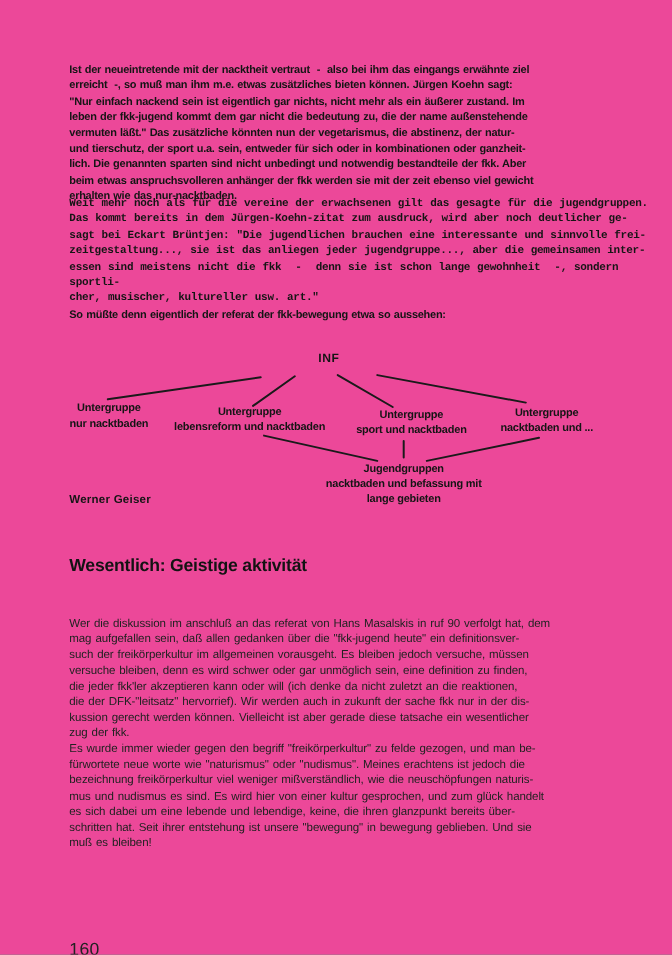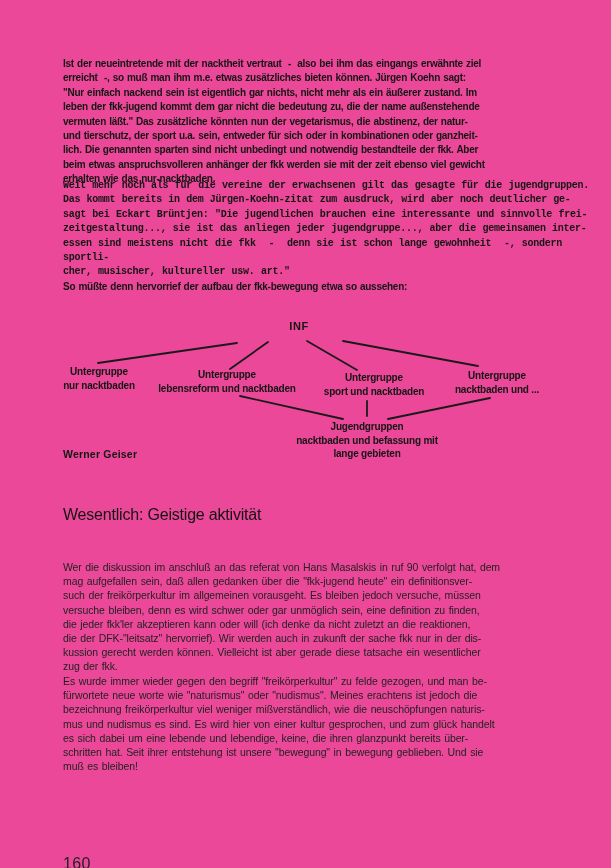--- a/index.html
+++ b/index.html
@@ -45,21 +45,21 @@
   .d-inf{left:236px;top:17px;font-size:11px;letter-spacing:0.6px;}
   .d-sub{left:237px;top:17px;}
   .d-g1{left:36px;top:62px;}
   .d-g2{left:164px;top:65px;}
   .d-g3{left:311px;top:68px;}
   .d-g4{left:434px;top:66px;}
   .d-youth{left:304px;top:117px;white-space:pre-line;}
   .d-sig{position:absolute;left:0;top:145px;font-size:10.5px;letter-spacing:0.2px;}
   .heading{
     position:absolute;left:63px;top:506px;
-    font-weight:normal;font-size:16px;letter-spacing:-0.2px;
+    font-weight:bold;font-size:16px;letter-spacing:-0.2px;
     color:#131313;white-space:nowrap;
   }
   .sp1{top:560px;}
   .sp2{top:674px;}
   .sp3{top:779px;}
   .pagenum{
     position:absolute;left:63px;top:855px;
     font-size:16px;color:#222;letter-spacing:0.3px;
   }
 </style>
@@ -76,21 +76,21 @@
 und tierschutz, der sport u.a. sein, entweder für sich oder in kombinationen oder ganzheit-
 lich. Die genannten sparten sind nicht unbedingt und notwendig bestandteile der fkk. Aber
 beim etwas anspruchsvolleren anhänger der fkk werden sie mit der zeit ebenso viel gewicht
 erhalten wie das nur-nacktbaden.</div>
   <div class="para bold-block p2">Weit mehr noch als für die vereine der erwachsenen gilt das gesagte für die jugendgruppen.
 Das kommt bereits in dem Jürgen-Koehn-zitat zum ausdruck, wird aber noch deutlicher ge-
 sagt bei Eckart Brüntjen: "Die jugendlichen brauchen eine interessante und sinnvolle frei-
 zeitgestaltung..., sie ist das anliegen jeder jugendgruppe..., aber die gemeinsamen inter-
 essen sind meistens nicht die fkk  -  denn sie ist schon lange gewohnheit  -, sondern sportli-
 cher, musischer, kultureller usw. art."</div>
-  <div class="para bold-block p3">So müßte denn hervorrief der aufbau der fkk-bewegung etwa so aussehen:</div>
+  <div class="para bold-block p3">So müßte denn eigentlich der referat der fkk-bewegung etwa so aussehen:</div>
 
   <div class="diagram">
     <svg width="516" height="168" viewBox="0 0 516 168">
       <g stroke="#1a1a1a" stroke-width="1.8" stroke-linecap="round">
         <line x1="174" y1="40" x2="35" y2="60"></line>
         <line x1="205" y1="39" x2="167" y2="66"></line>
         <line x1="244" y1="38" x2="294" y2="67"></line>
         <line x1="280" y1="38" x2="415" y2="63"></line>
         <line x1="177" y1="93" x2="280" y2="116"></line>
         <line x1="304" y1="98" x2="304" y2="113"></line>

